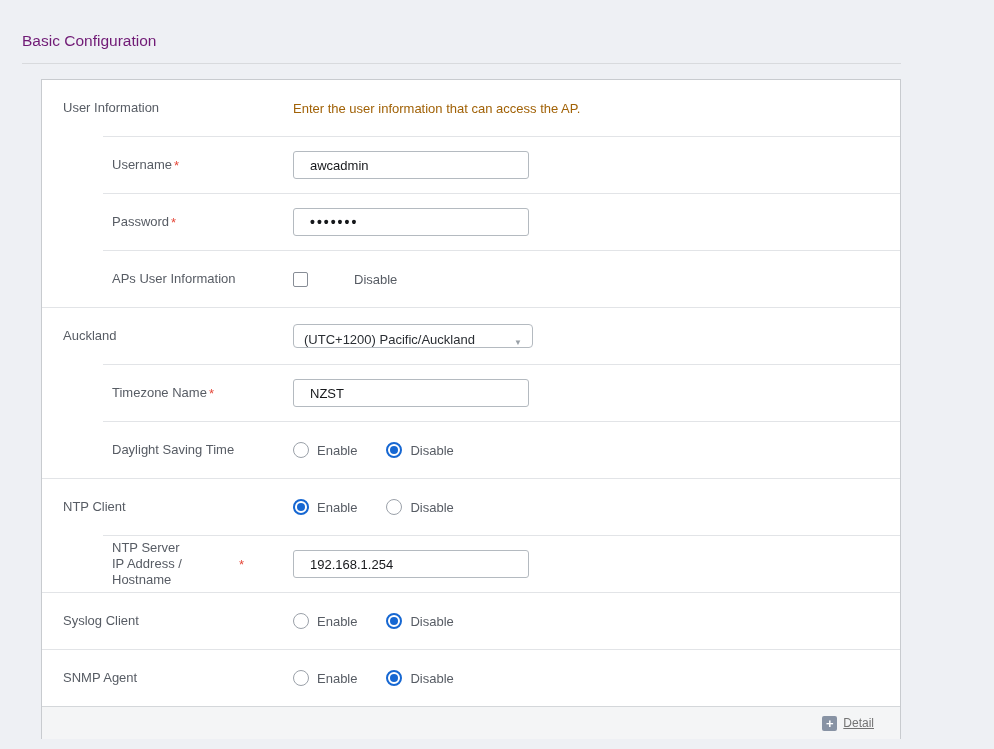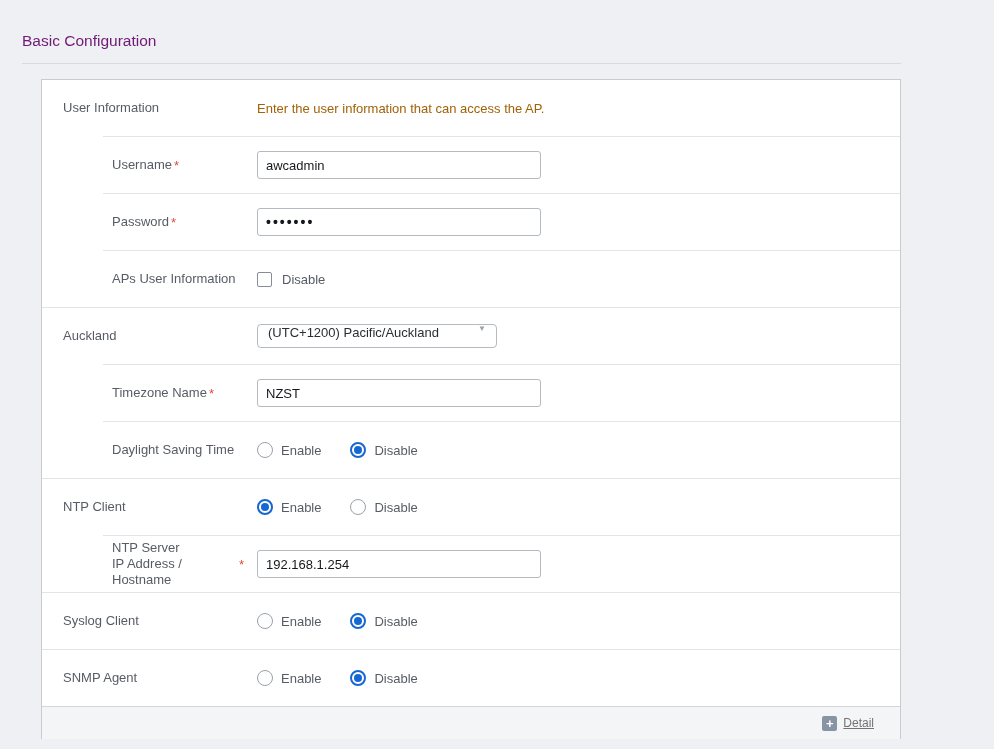--- a/index.html
+++ b/index.html
@@ -17,46 +17,46 @@
     margin:13px 0 0 22px;width:879px;height:1px;
     background:#d8dadd;border:none;
   }
   .card{
     margin:15px 0 0 41px;width:860px;height:660px;
     background:#ffffff;border:1px solid #c8cbcf;
     box-sizing:border-box;
   }
   .row{
     height:56px;display:flex;align-items:center;
-    font-size:13px;color:#575c64;
+    font-size:13px;color:#575c64;gap:36px;
   }
   .divider{height:1px;background:#e2e4e7;}
   .divider.indented{margin-left:61px;}
   .label-col{
     width:215px;box-sizing:border-box;display:flex;align-items:center;
     flex-shrink:0;
   }
   .label-col.top{padding-left:21px;}
   .label-col.sub{padding-left:70px;}
   .label-text{line-height:16px;}
   .req{color:#e5483a;margin-left:2px;font-size:13px;}
   .req-right{margin-left:auto;margin-right:13px;}
   .desc{color:#a16207;font-size:13px;}
   .text-input{
-    width:284px;height:28px;box-sizing:border-box;
+    width:236px;height:28px;box-sizing:border-box;
     border:1px solid #b4bac0;border-radius:3px;
-    padding:0 8px;font-size:13px;color:#16181b;
+    padding:0 16px;font-size:13px;color:#16181b;
     font-family:"Liberation Sans",sans-serif;background:#fff;
     outline:none;
   }
   .text-input.password{font-size:14px;letter-spacing:2px;font-weight:bold;}
   .dropdown{
     width:240px;height:24px;box-sizing:border-box;
     border:1px solid #b4bac0;border-radius:4px;
-    display:flex;align-items:flex-start;justify-content:space-between;
+    display:flex;align-items:flex-end;justify-content:space-between;
     padding:0 10px;font-size:13px;color:#2a2e33;background:#fff;
     cursor:default;
   }
   .caret{font-size:8px;color:#9aa1a8;line-height:1;}
   .checkbox{
     width:15px;height:15px;box-sizing:border-box;
     border:1px solid #878d96;border-radius:2px;background:#fff;
     display:inline-block;flex-shrink:0;
   }
   .check-label{margin-left:10px;}

